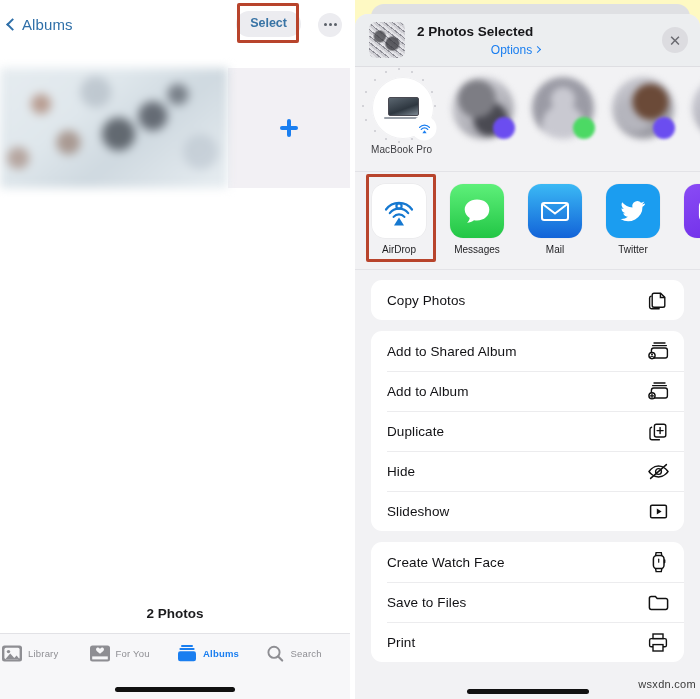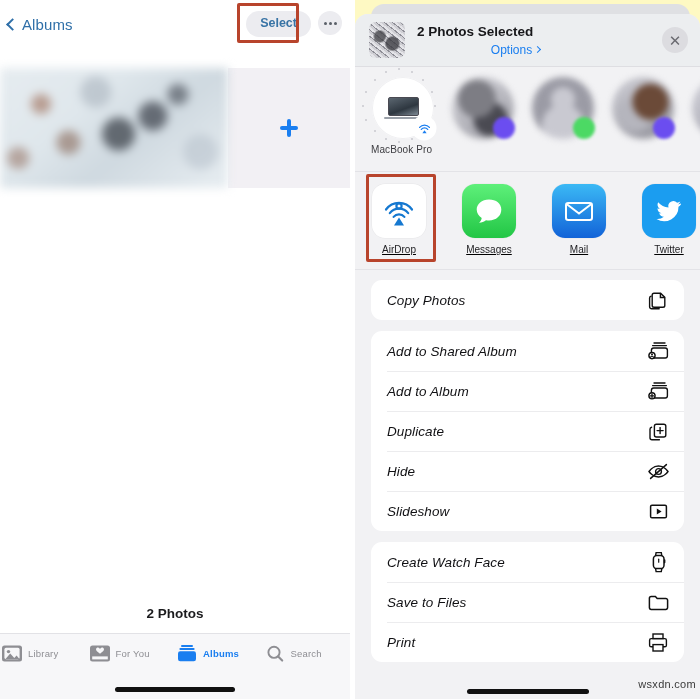--- a/index.html
+++ b/index.html
@@ -26,21 +26,21 @@
   }
   .back-link {
     display: flex; align-items: center; gap: 3px;
     color: #2f6fa8; font-size: 15px; letter-spacing: .1px;
   }
   .chev-left {
     display: inline-block; width: 9px; height: 9px;
     border-left: 2.1px solid #2f6fa8; border-bottom: 2.1px solid #2f6fa8;
     transform: rotate(45deg); margin-right: 2px;
   }
-  .nav-right { display: flex; align-items: flex-start; gap: 7px; position: relative; }
+  .nav-right { display: flex; align-items: flex-end; gap: 17px; position: relative; }
   .select-btn {
     background: #ececf0; color: #3974a5;
     font-size: 12.5px; font-weight: bold;
     border-radius: 14px; padding: 6px 14px 7px;
     border: none; line-height: 1;
   }
   .more-btn {
     width: 24px; height: 24px; border-radius: 50%;
     background: #ececf0; display: flex; align-items: center;
     justify-content: center; gap: 2px;
@@ -196,23 +196,22 @@
   .badge.green  { background: #4cd964; filter: blur(1.6px); }
   .contact-name {
     font-size: 10px; color: #3c3c40; margin-top: 5px; letter-spacing: .1px;
   }
   .contact-name.blurred { filter: blur(2.6px); color:#8a8a90; }
 
   
   .apps-wrap { position: relative; }
   .apps-row {
     height: 98px; display: flex; align-items: flex-start;
-    padding: 12px 0 0 16px; gap: 34px; background: #f2f2f4;
+    padding: 12px 0 0 16px; gap: 22px; background: #f2f2f4;
     border-bottom: 1px solid #e3e3e7;
-    text-decoration: underline;
   }
   .app { width: 56px; flex: none; text-align: center; }
   .app-ico {
     width: 54px; height: 54px; border-radius: 13px; margin: 0 auto;
     display: flex; align-items: center; justify-content: center;
     box-shadow: 0 0 0 .5px rgba(0,0,0,.05);
   }
   .app-name { font-size: 10px; color: #1d1d20; margin-top: 6px; }
   .hl-airdrop {
     position: absolute; left: 11px; top: 2px; width: 70px; height: 88px;
@@ -220,21 +219,21 @@
   }
 
   
   .list-area { padding: 10px 16px 0 16px; }
   .group {
     background: #ffffff; border-radius: 11px; overflow: hidden;
     margin-bottom: 11px;
   }
   .row {
     height: 40px; display: flex; align-items: center;
-    padding: 0 14px 0 16px; position: relative; font-style: italic;
+    padding: 0 14px 0 16px; position: relative;
   }
   .row + .row:before {
     content: ""; position: absolute; left: 16px; right: 0; top: 0;
     height: 1px; background: #ececee;
   }
   .row-label { flex: 1; font-size: 13.5px; color: #111114; letter-spacing: .1px; }
   .row-ico { width: 24px; height: 24px; display: flex; align-items: center; justify-content: center; }
 
   .sheet-home {
     position: absolute; left: 50%; transform: translateX(-50%);

